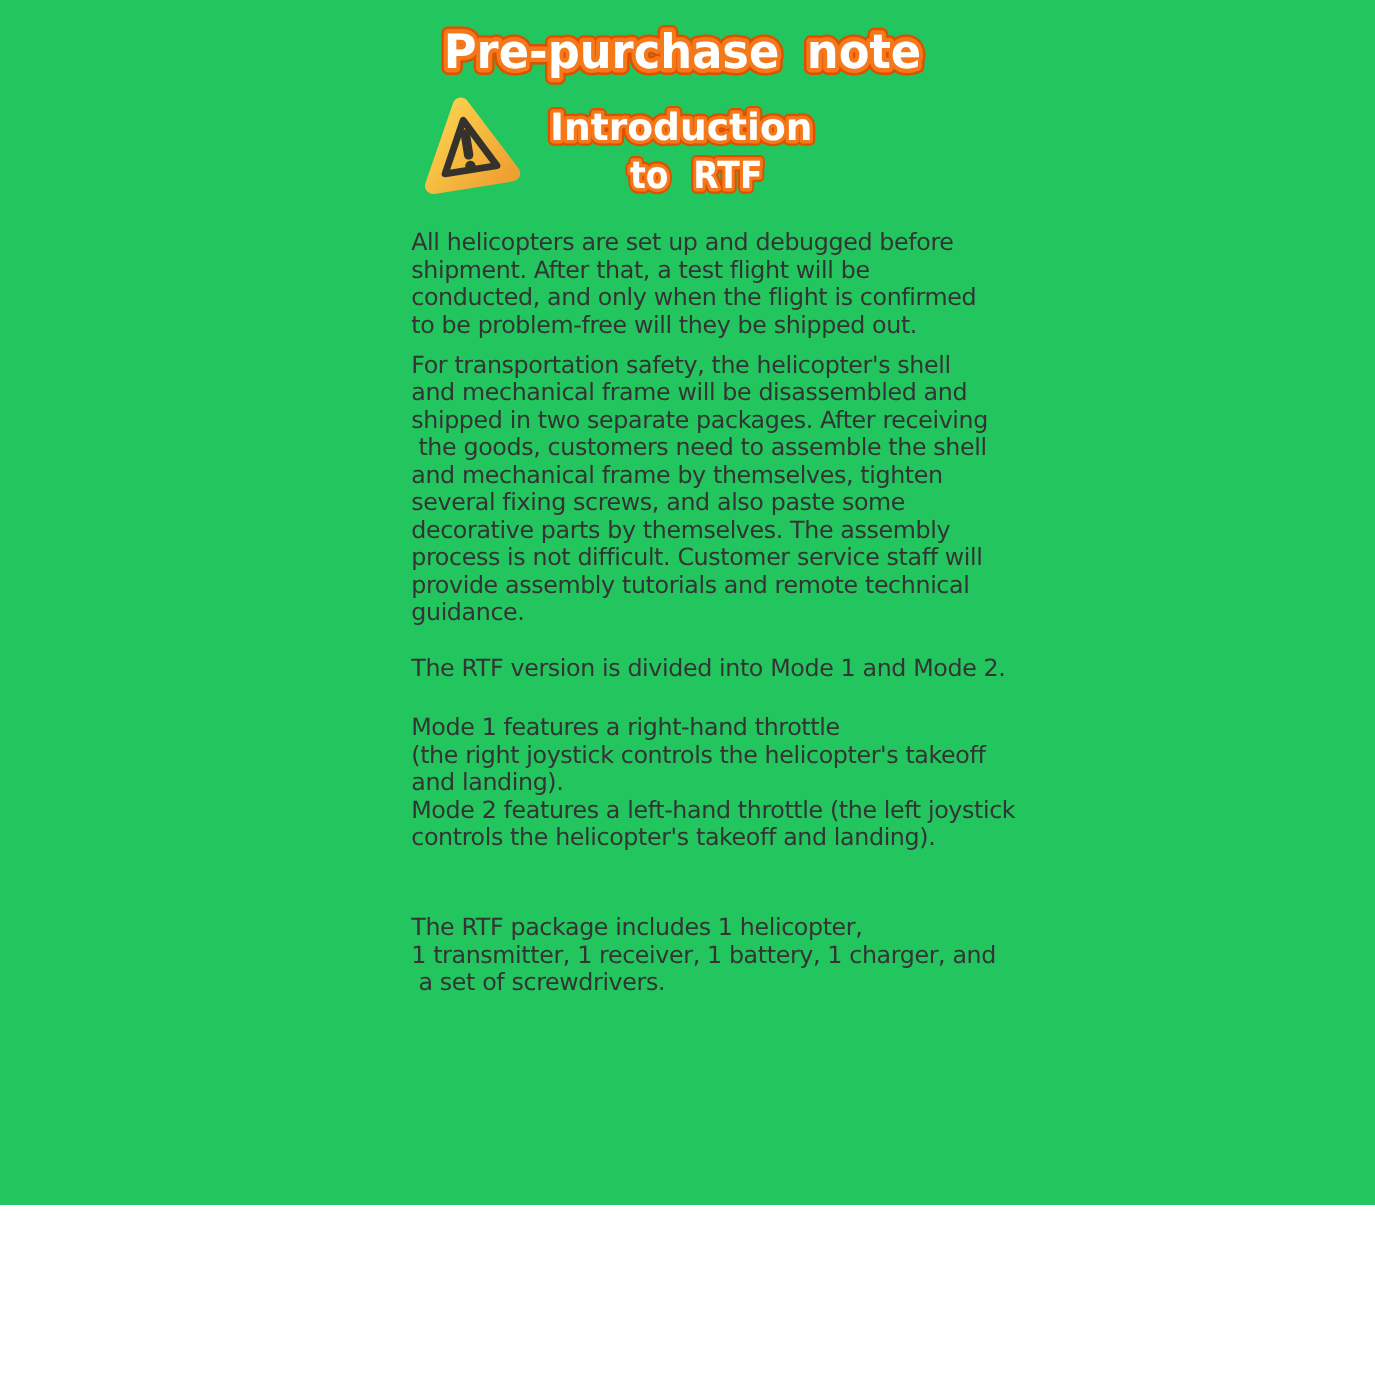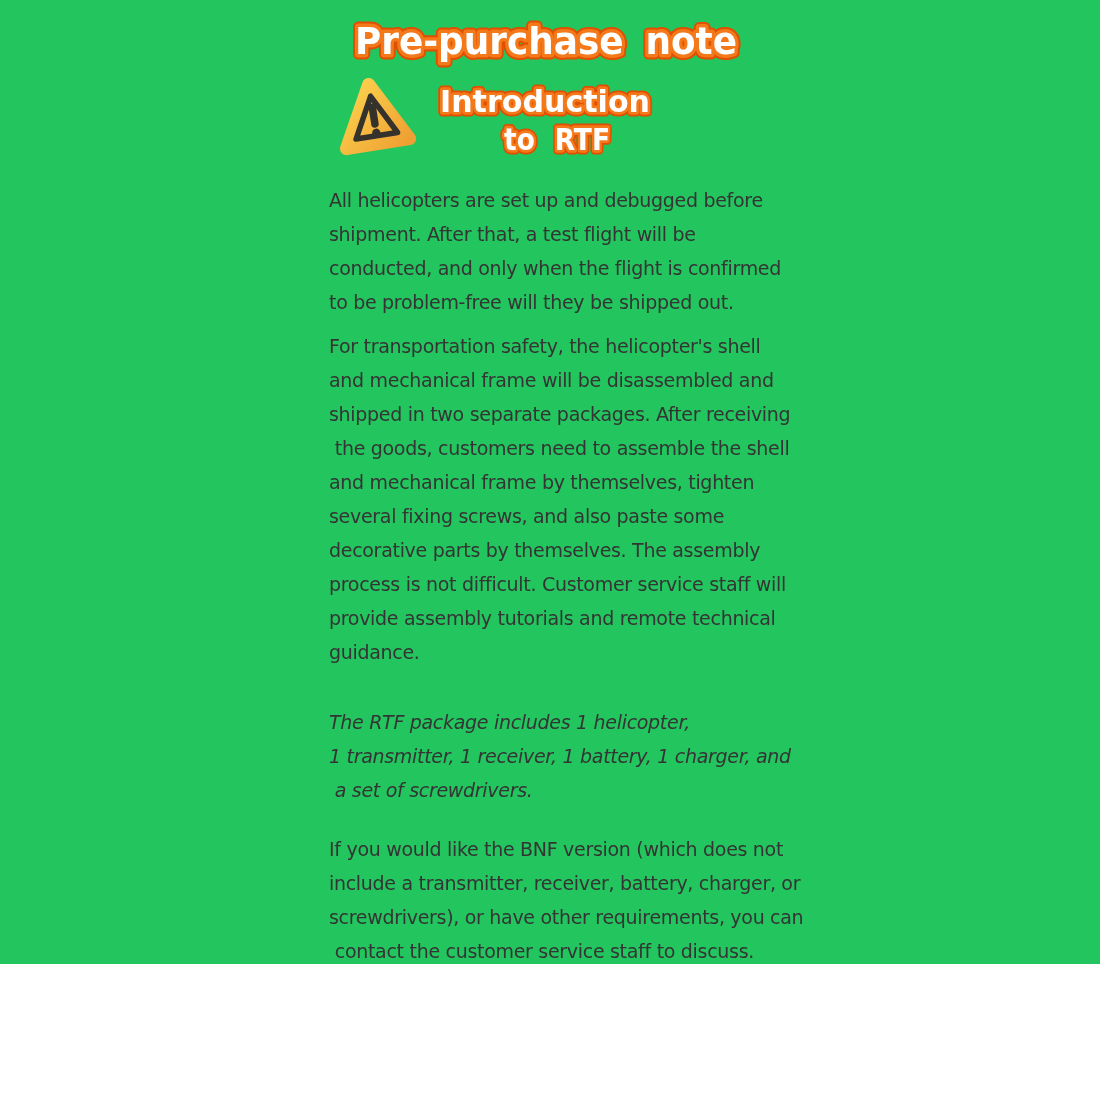--- a/index.html
+++ b/index.html
@@ -52,32 +52,32 @@
     font-family: "DejaVu Sans", sans-serif;
     font-weight: bold;
   }
   .body-col {
     position: absolute;
     left: 329px;
     top: 183px;
     width: 540px;
     color: #343434;
     font-size: 19px;
-    line-height: 34px;
+    line-height: 22px;
     font-family: "DejaVu Sans", "Liberation Sans", sans-serif;
   }
   .para {
     white-space: pre-wrap;
     margin: 0;
     letter-spacing: -0.3px;
   }
   .para + .para { margin-top: 25px; }
   .para.m27 { margin-top: 10px; }
   .para.m23 { margin-top: 23px; }
-  .para.m50 { margin-top: 36px; font-style: italic; }
+  .para.m50 { margin-top: 50px; }
 </style>
 </head>
 <body>
 
 <div class="page">
 
   <svg class="title-svg" width="400" height="58">
     <g class="bubble-text" font-size="38" text-anchor="middle" word-spacing="10">
       <text class="bubble-stroke-outer" x="200" y="42" stroke-width="11" textLength="382" lengthAdjust="spacingAndGlyphs">Pre-purchase note</text>
       <text class="bubble-stroke-inner" x="200" y="42" stroke-width="7" textLength="382" lengthAdjust="spacingAndGlyphs">Pre-purchase note</text>
@@ -120,22 +120,24 @@
     <p class="para m27">For transportation safety, the helicopter's shell
 and mechanical frame will be disassembled and
 shipped in two separate packages. After receiving
  the goods, customers need to assemble the shell
 and mechanical frame by themselves, tighten
 several fixing screws, and also paste some
 decorative parts by themselves. The assembly
 process is not difficult. Customer service staff will
 provide assembly tutorials and remote technical
 guidance.</p>
+    <p class="para m23">The RTF version is divided into Mode 1 and Mode 2.</p>
+    <p class="para">Mode 1 features a right-hand throttle
+(the right joystick controls the helicopter's takeoff
+and landing).
+Mode 2 features a left-hand throttle (the left joystick
+controls the helicopter's takeoff and landing).</p>
     <p class="para m50">The RTF package includes 1 helicopter,
 1 transmitter, 1 receiver, 1 battery, 1 charger, and
  a set of screwdrivers.</p>
-    <p class="para">If you would like the BNF version (which does not
-include a transmitter, receiver, battery, charger, or
-screwdrivers), or have other requirements, you can
- contact the customer service staff to discuss.</p>
   </div>
 
 </div>
 
 </body></html>

